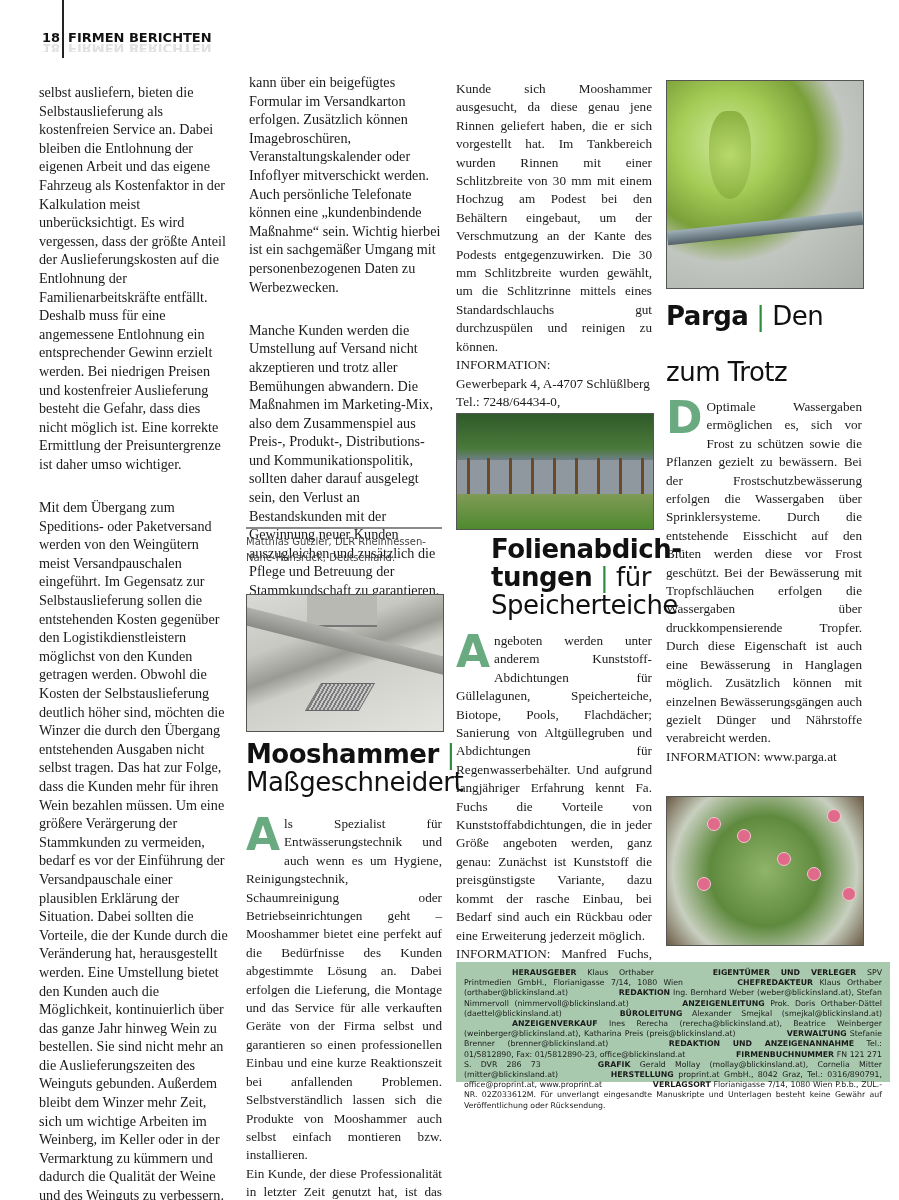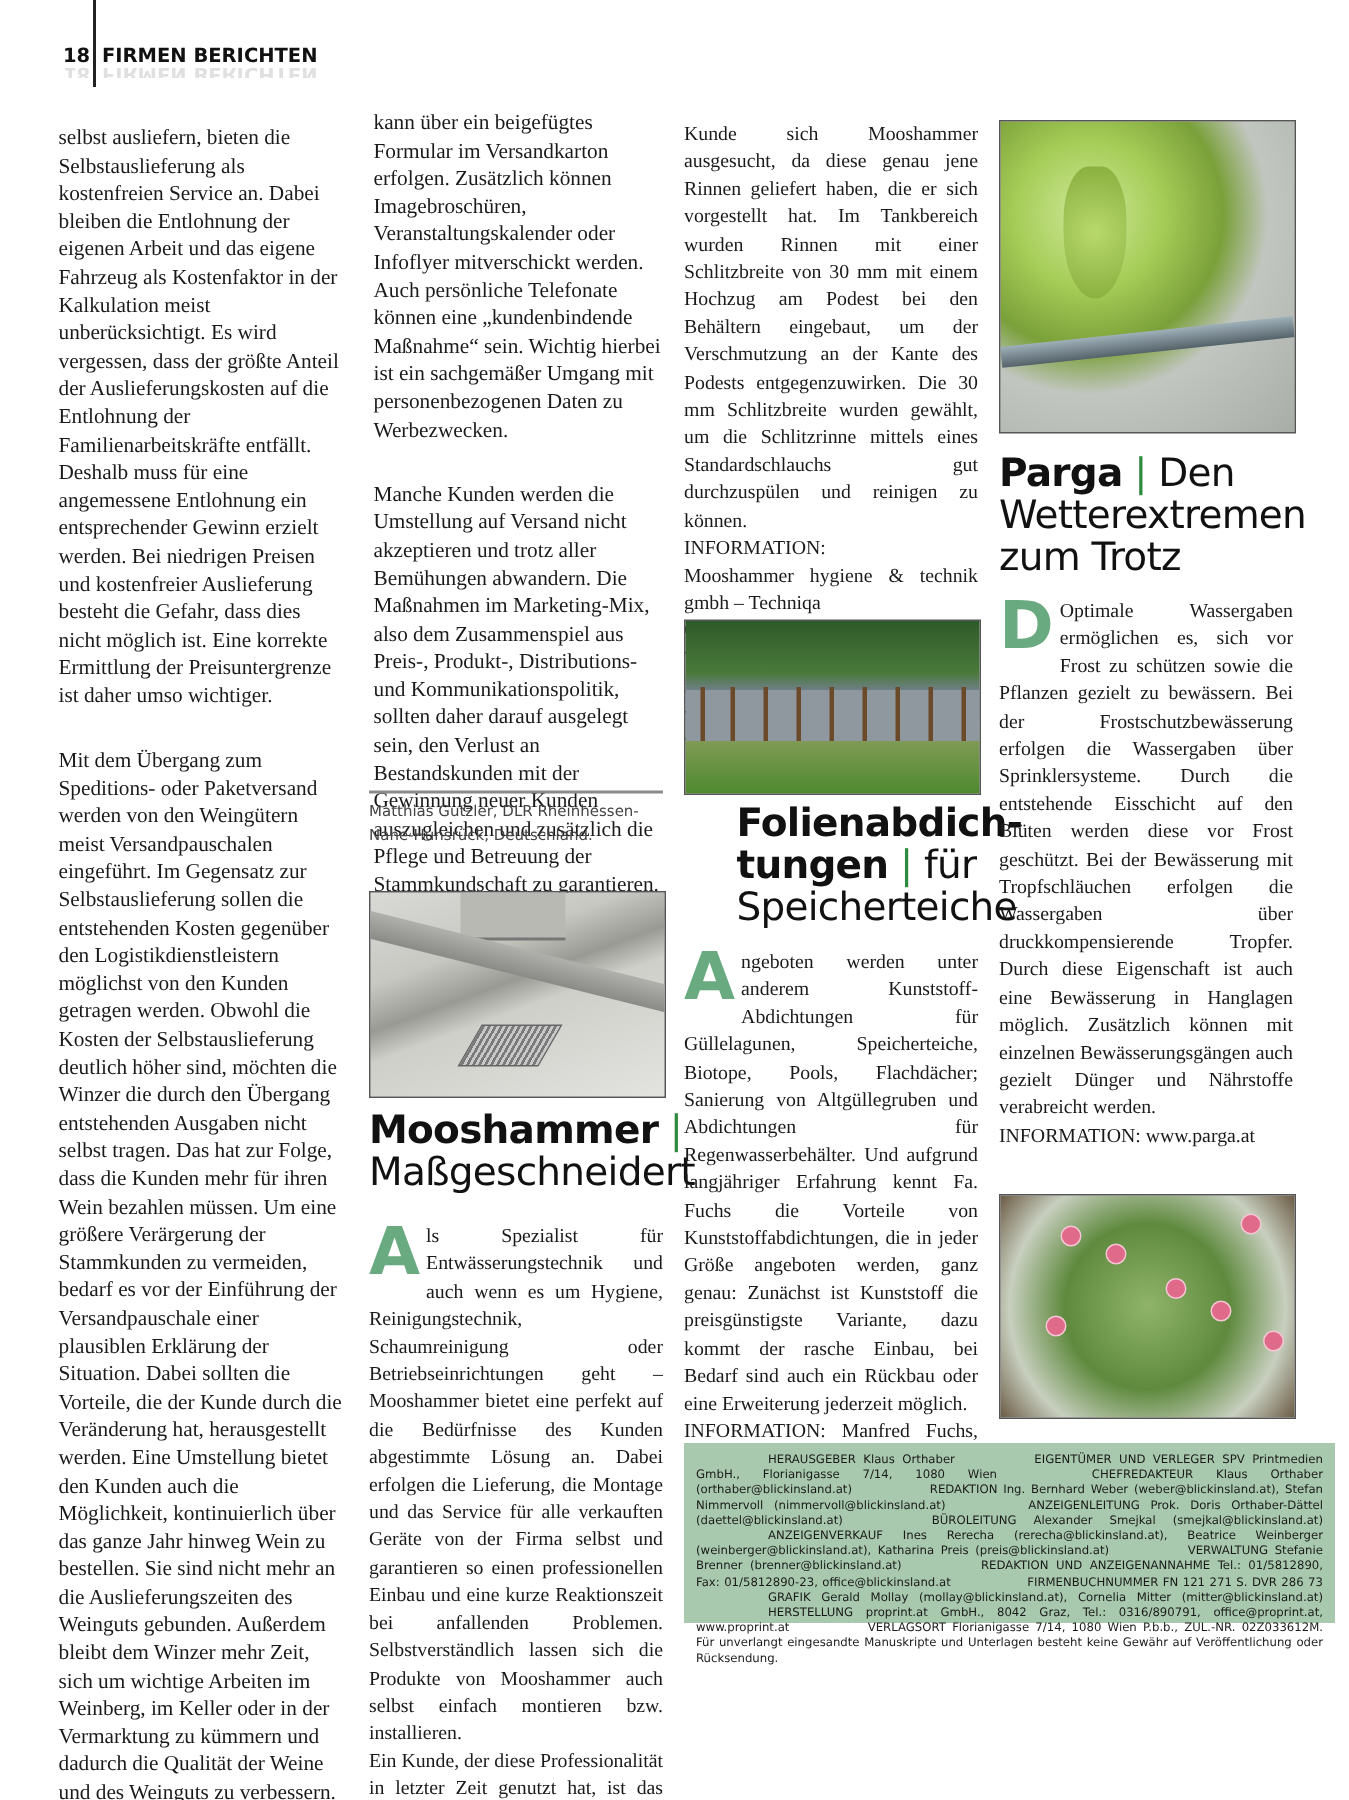--- a/index.html
+++ b/index.html
@@ -45,21 +45,21 @@
   .headline .bold { font-weight:bold; }
   .headline .bar { color:#2e8b3e; font-weight:normal; }
   .headline .light { font-weight:normal;text-align:right; }
   .h-moos { left:246px; top:740px; font-size:26px; line-height:28px; letter-spacing:-0.5px; }
   .h-folie { left:456px; top:535px; font-size:26px; line-height:28px; letter-spacing:-0.5px;margin-left:35px; }
   .h-parga { left:666px; top:302px; font-size:26px; line-height:28px; letter-spacing:-0.5px; }
 
   .impressum { position:absolute; left:456px; top:962px; width:434px; height:120px; background:#a8c9ae; padding:6px 8px 0 8px; box-sizing:border-box; }
   .impressum .title { text-align:center; font-family:"DejaVu Sans", sans-serif; font-weight:bold; font-size:13.5px; letter-spacing:1px; color:#111; margin-bottom:6px; }
   .impressum .body { font-family:"DejaVu Sans", sans-serif; font-size:7.8px; line-height:10.2px; text-align:justify; color:#1a1a1a; }
-  .impressum b { font-weight:normal;padding-left:48px; }
+  .impressum b { font-weight:bold;padding-left:48px; }
 </style>
 </head>
 <body>
 
 <div class="header-rule"></div>
 <div class="header">
   <span class="num">18</span><span class="sec">FIRMEN BERICHTEN</span>
 </div>
 <div class="header-reflect">
   <span class="num">18</span><span class="sec">FIRMEN BERICHTEN</span>
@@ -92,21 +92,20 @@
   <span class="light">Maßgeschneidert</span>
 </div>
 <div class="c2b">
   <span class="dropcap">A</span><span>ls Spezialist für Entwässerungstechnik und auch wenn es um Hygiene, Reinigungstechnik, Schaumreinigung oder Betriebseinrichtungen geht – Mooshammer bietet eine perfekt auf die Bedürfnisse des Kunden abgestimmte Lösung an. Dabei erfolgen die Lieferung, die Montage und das Service für alle verkauften Geräte von der Firma selbst und garantieren so einen professionellen Einbau und eine kurze Reaktionszeit bei anfallenden Problemen. Selbstverständlich lassen sich die Produkte von Mooshammer auch selbst einfach montieren bzw. installieren.</span>
   <div>Ein Kunde, der diese Professionalität in letzter Zeit genutzt hat, ist das Weingut Waldschütz in Straß im Kamptal. Für die Betriebserweiterung (Tankraum 300.000 l, Pressraum …) hat der</div>
 </div>
 
 <div class="c3a">
   <div class="j">Kunde sich Mooshammer ausgesucht, da diese genau jene Rinnen geliefert haben, die er sich vorgestellt hat. Im Tankbereich wurden Rinnen mit einer Schlitzbreite von 30 mm mit einem Hochzug am Podest bei den Behältern eingebaut, um der Verschmutzung an der Kante des Podests entgegenzuwirken. Die 30 mm Schlitzbreite wurden gewählt, um die Schlitzrinne mittels eines Standardschlauchs gut durchzuspülen und reinigen zu können.</div>
   <div>INFORMATION:</div>
-  <div class="j">Mooshammer hygiene &amp; technik gmbh – Techniqa</div>
   <div>Gewerbepark 4, A-4707 Schlüßlberg</div>
   <div>Tel.: 7248/64434-0,</div>
   <div>info@mooshammer.at,</div>
   <div>www.mooshammer.at, www.techniqa.at</div>
 </div>
 
 <div class="img img-pond">
   <div class="liner"></div>
   <div class="post" style="left:10px"></div>
     <div class="post" style="left:30px"></div>
@@ -131,21 +130,21 @@
 </div>
 
 <div class="img img-grape">
   <div class="grapes"></div>
     <div class="hose"></div>
 </div>
 <div class="headline h-parga">
   <span class="bold">Parga</span>
   <span class="bar">|</span>
   <span class="light">Den</span><br>
-  <span class="light">Wetterextremen</span><br>
+  <br>
   <span class="light">zum Trotz</span>
 </div>
 <div class="c4b">
   <span class="dropcap">D</span>
   <div>Optimale Wassergaben ermöglichen es, sich vor Frost zu schützen sowie die Pflanzen gezielt zu bewässern. Bei der Frostschutzbewässerung erfolgen die Wassergaben über Sprinklersysteme. Durch die entstehende Eisschicht auf den Blüten werden diese vor Frost geschützt. Bei der Bewässerung mit Tropfschläuchen erfolgen die Wassergaben über druckkompensierende Tropfer. Durch diese Eigenschaft ist auch eine Bewässerung in Hanglagen möglich. Zusätzlich können mit einzelnen Bewässerungsgängen auch gezielt Dünger und Nährstoffe verabreicht werden.</div>
   <div>INFORMATION: www.parga.at</div>
 </div>
 <div class="img img-blossom">
   <div class="b" style="left:40px;top:20px"></div>
     <div class="b" style="left:70px;top:32px"></div>

